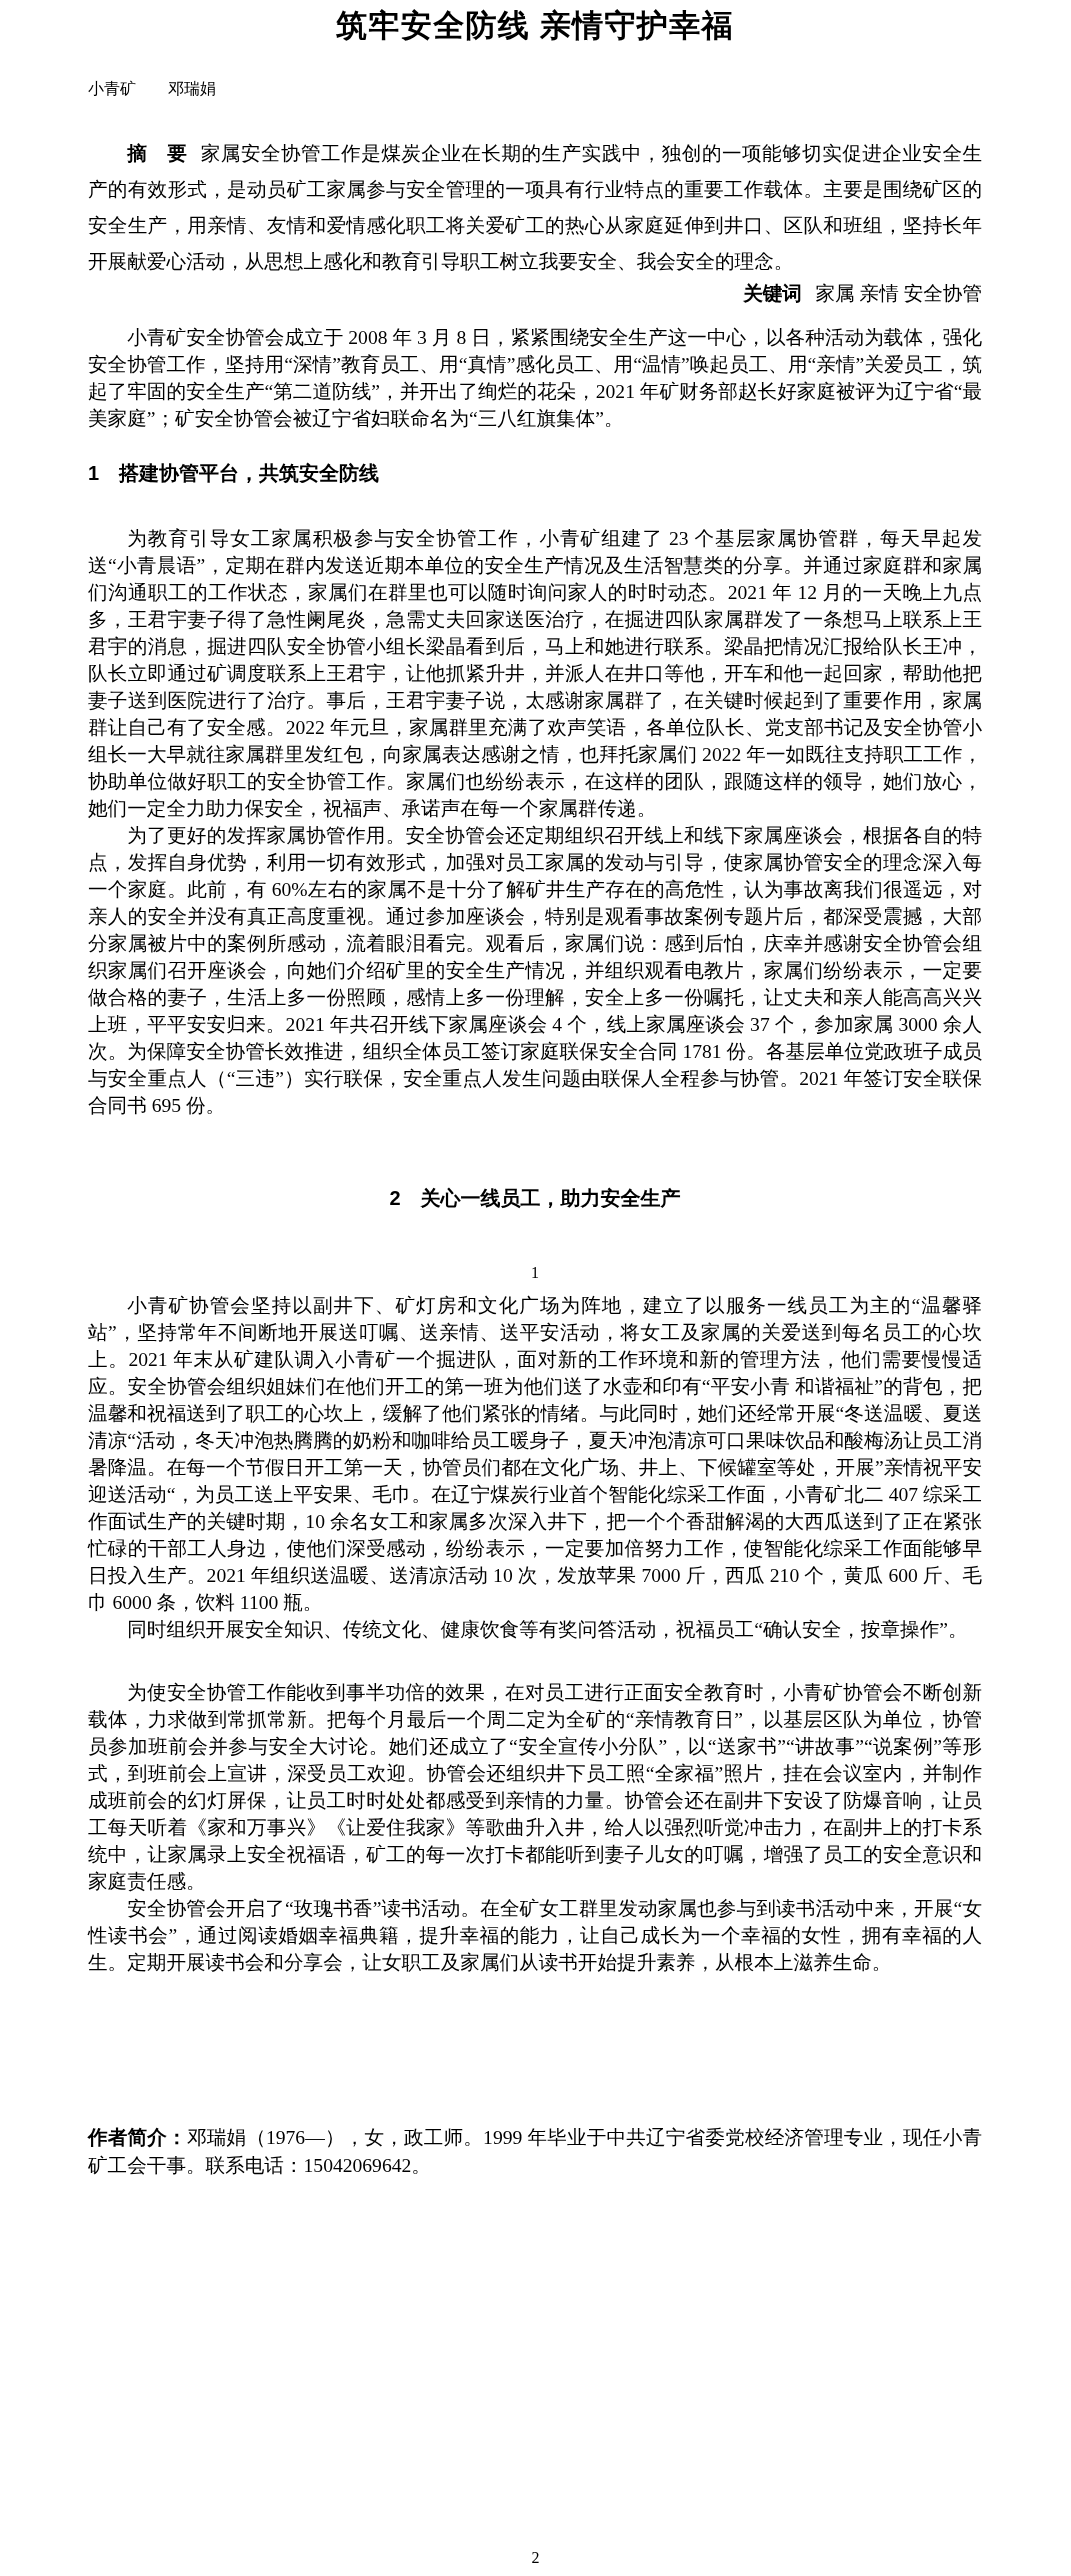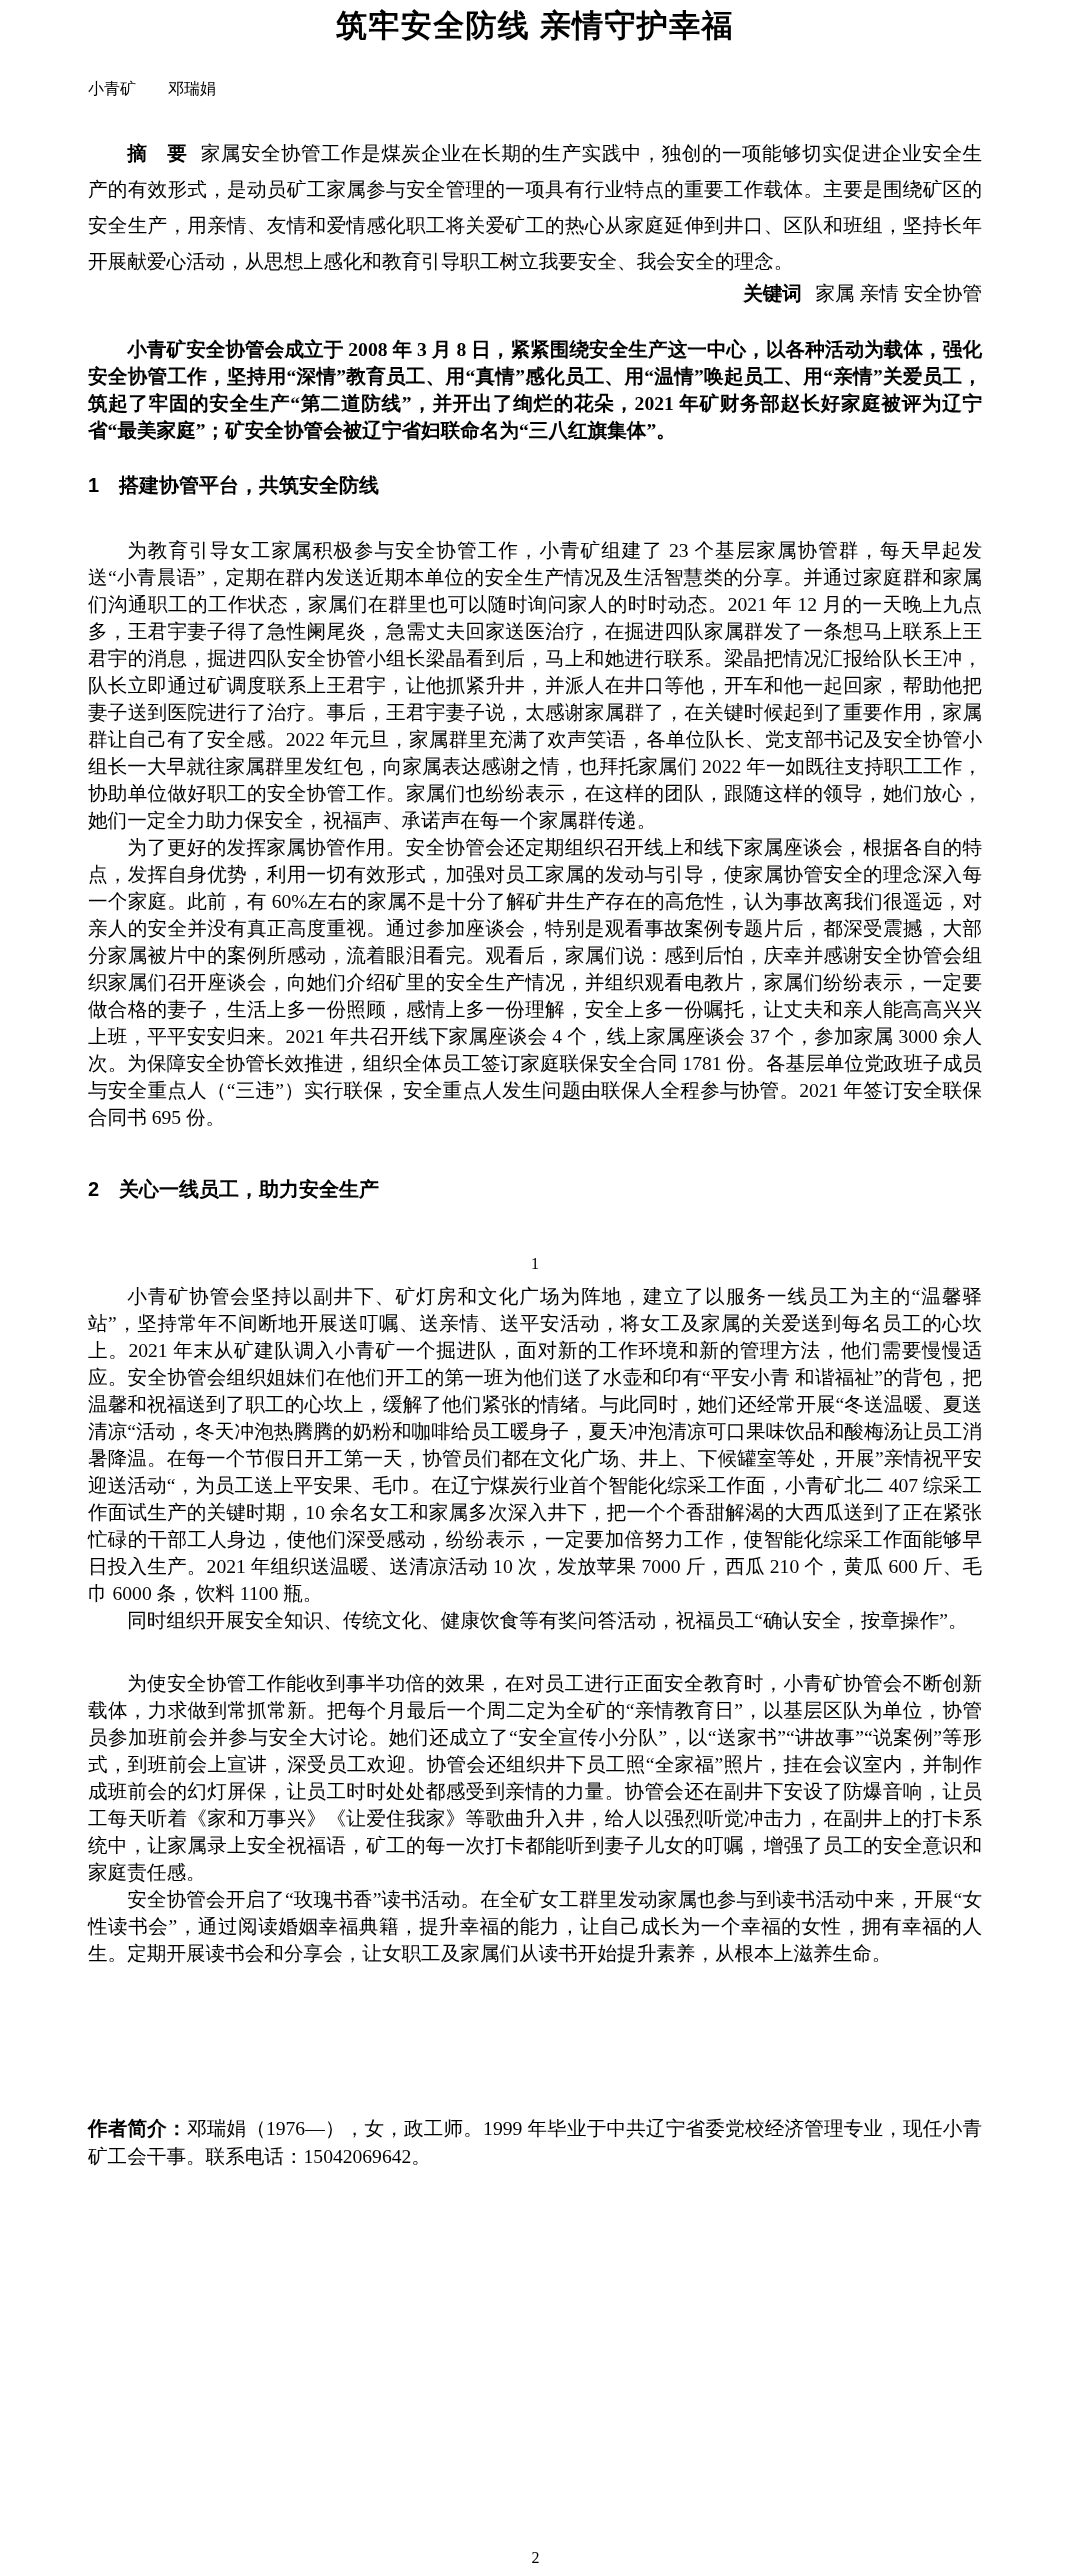--- a/index.html
+++ b/index.html
@@ -45,30 +45,30 @@
   }
   .b { font-weight:bold; }
   .label-gap { margin-right:13.5px; }
   .para {
     margin:0;
     font-size:19.6px;
     line-height:27px;
     text-align:justify;
     text-indent:2em;
   }
-  .intro { margin-top:28px;font-weight:bold; }
+  .intro { margin-top:16px; }
   .first-after-heading { margin-top:36px; }
   .sec-heading {
     margin:26px 0 0 0;
     font-family:"Liberation Sans","DejaVu Sans",sans-serif;
     font-weight:bold;
     font-size:20px;
     line-height:31px;
   }
-  .sec-heading.mid { margin-top:43px; }
+  .sec-heading.mid { margin-top:64px;text-align:center; }
   .pagenum {
     text-align:center;
     font-size:16px;
     line-height:23px;
   }
   #pagenum-1 { margin-top:47px; margin-bottom:8px; }
   #pagenum-2 { position:absolute; left:0; bottom:6.7px; width:100%; }
   .bio {
     margin:148px 0 0 0;
     font-size:19.6px;

